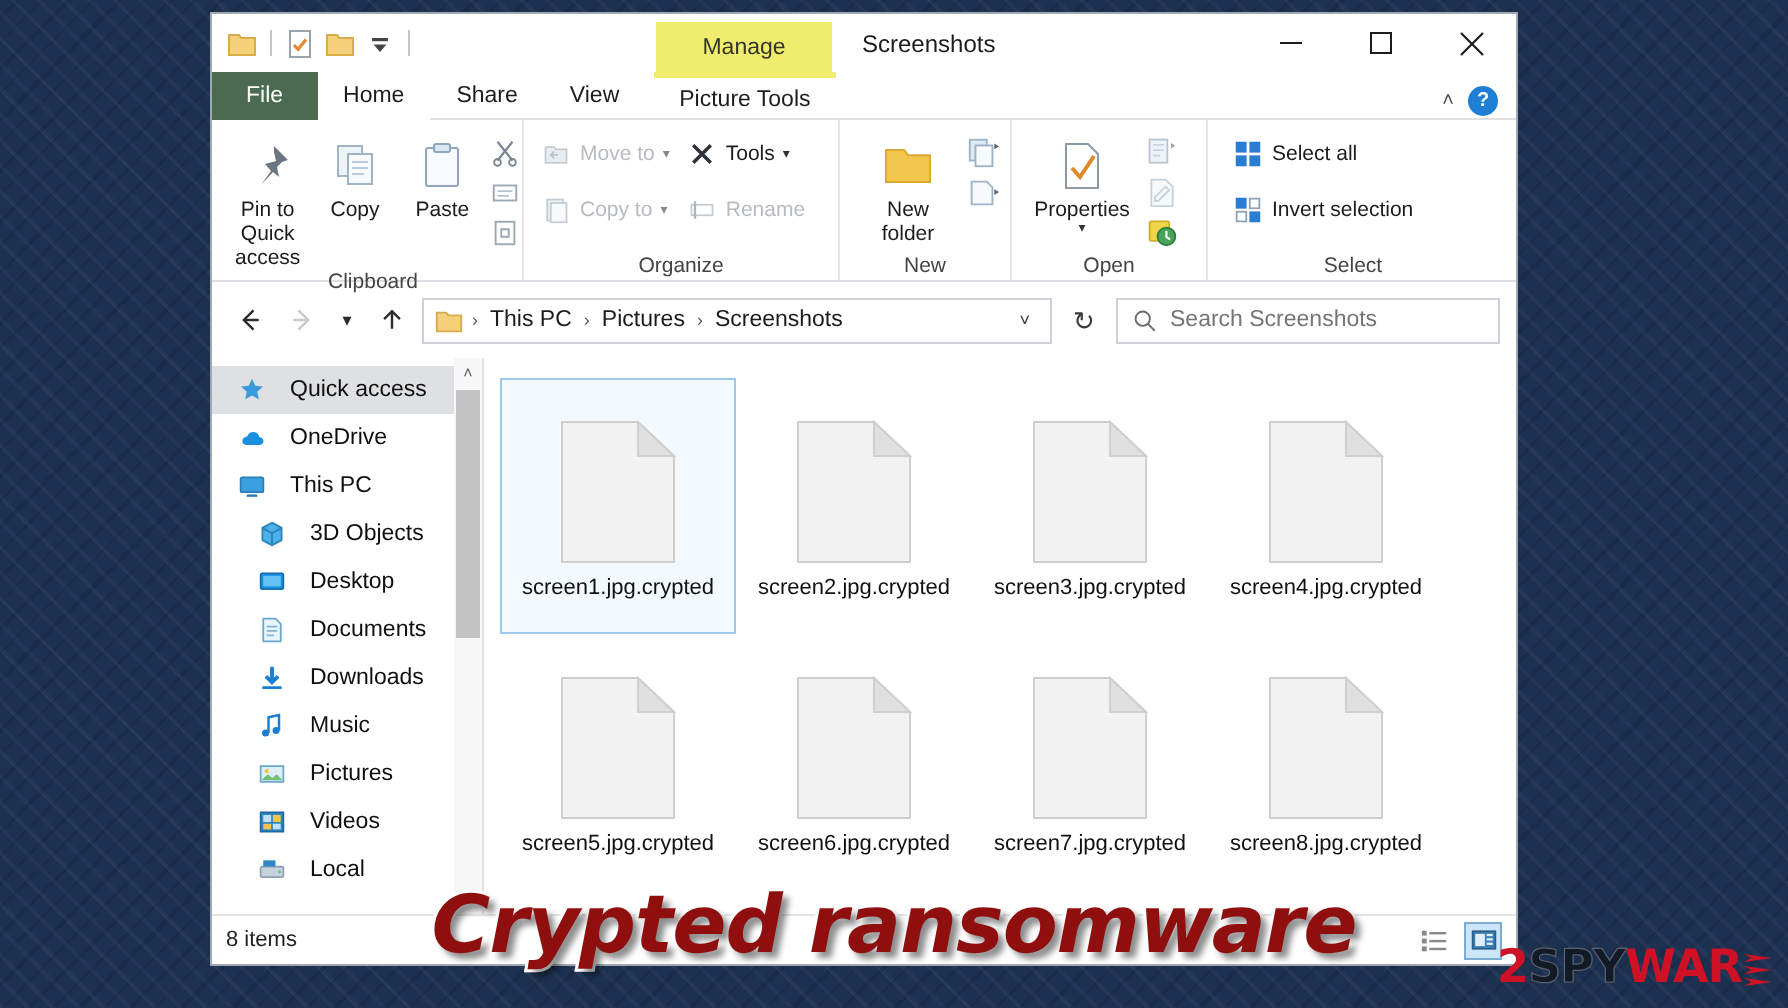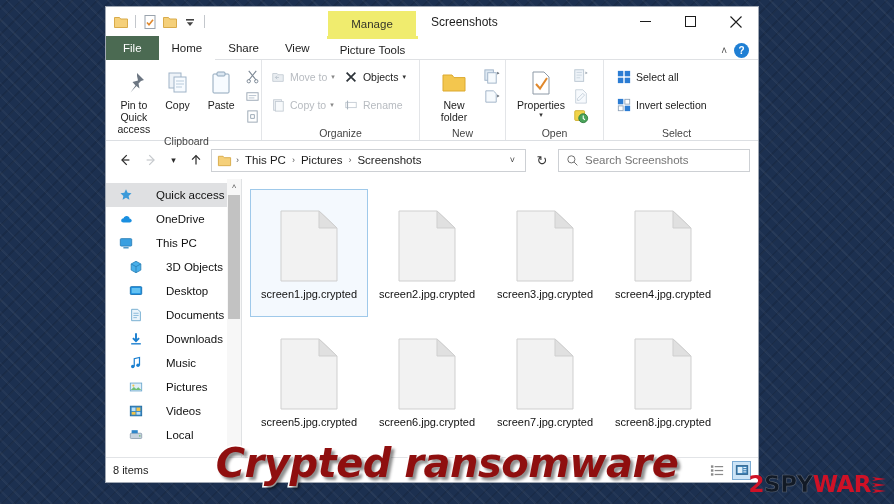--- a/index.html
+++ b/index.html
@@ -146,21 +146,21 @@
   }
 
   
   .content { flex: 1; display: flex; min-height: 0; position: relative; }
 
   .navpane {
     width: 135px; flex: none; background: #ffffff; position: relative;
     padding-top: 4px; overflow: hidden;
   }
   .nav-item {
-    height: 24px; display: flex; align-items: center; gap: 22px;
+    height: 24px; display: flex; align-items: center; gap: 11px;
     padding-left: 12px; font-size: 11.5px; color: #101010; white-space: nowrap;
   }
   .nav-item.indent { padding-left: 22px; }
   .nav-item.sel { background: #dfe0e2; }
   .nav-ico { width: 16px; height: 16px; display: flex; align-items: center; justify-content: center; flex: none; }
 
   .navscroll {
     position: absolute; right: 0; top: 0; bottom: 0; width: 14px; background: #f7f7f7;
   }
   .navscroll .arrow-up {
@@ -398,21 +398,21 @@
             <span class="caret">▾</span>
           </div>
         </div>
         <div class="smallcol">
           <div class="smallbtn">
             <span class="ic">
               <svg width="14" height="14" viewBox="0 0 16 16">
                   <path d="M3 3l10 10M13 3L3 13" stroke="#2d3339" stroke-width="2"></path>
                 </svg>
             </span>
-            <span>Objects</span>
+            <span>Tools</span>
             <span class="caret" style="color:#333">▾</span>
           </div>
           <div class="smallbtn dim">
             <span class="ic">
               <svg width="14" height="14" viewBox="0 0 16 16">
                   <rect x="2" y="5" width="12" height="6" fill="#fff" stroke="#c3cbd3"></rect>
                   <path d="M4 3v10" stroke="#aab4bd" stroke-width="1.3"></path>
                 </svg>
             </span>
             <span>Rename</span>

